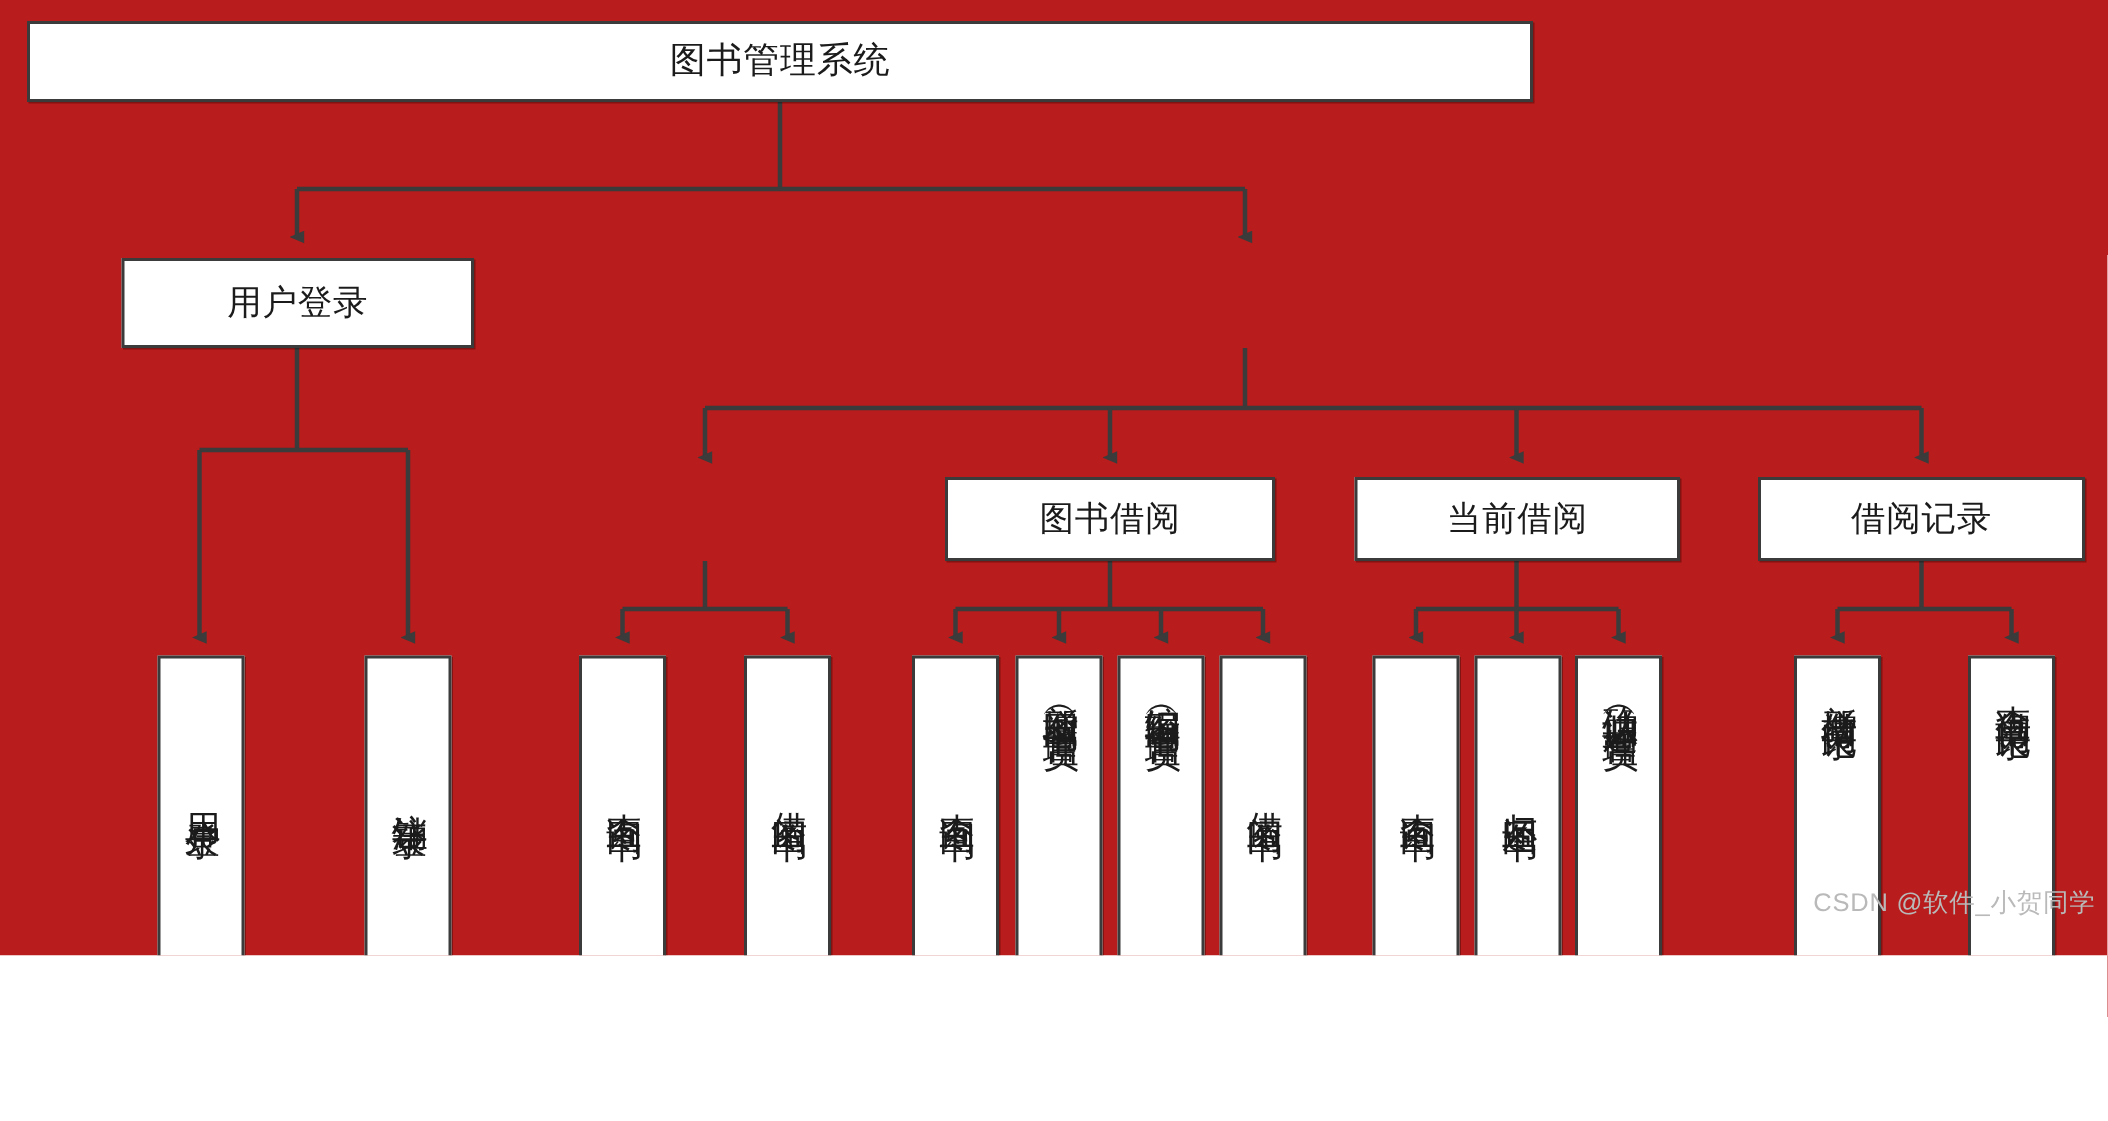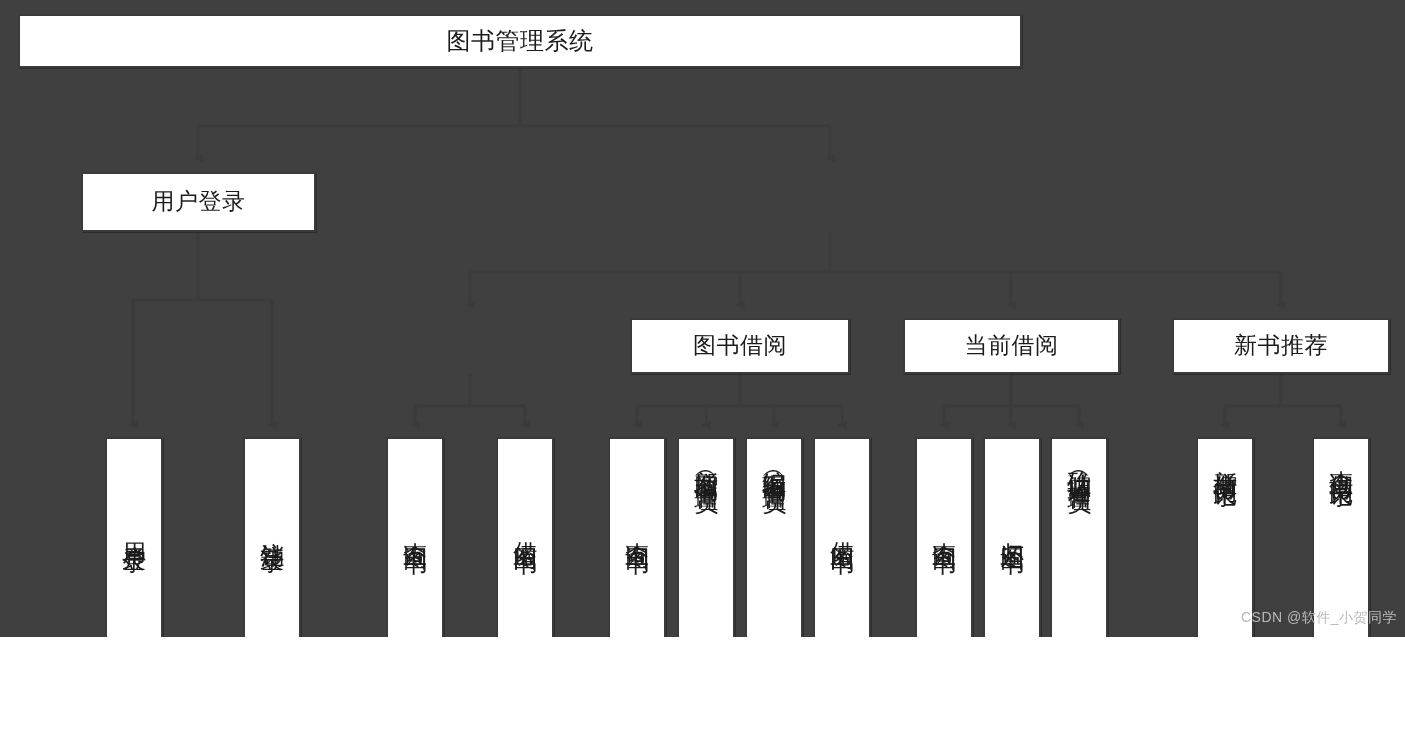--- a/index.html
+++ b/index.html
@@ -7,21 +7,21 @@
     padding: 0;
     background: #ffffff;
   }
   body {
     font-family: "Liberation Sans", "DejaVu Sans", sans-serif;
   }
   #canvas {
     position: relative;
     width: 1405px;
     height: 637px;
-    background: #404040;
+    background: #b91c1c;
     overflow: hidden;
   }
   svg.connectors {
     position: absolute;
     left: 0;
     top: 0;
     width: 1405px;
     height: 747px;
     pointer-events: none;
   }
@@ -64,22 +64,22 @@
   }
   .node.vertical.mid .label {
     padding-top: 78px;
   }
   .node.vertical.tall .label {
     padding-top: 6px;
   }
   .watermark {
     position: absolute;
     right: 8px;
-    bottom: 10px;
-    font-size: 14px;
+    bottom: 24px;
+    font-size: 17px;
     color: #b9b9b9;
     letter-spacing: 0.5px;
     white-space: nowrap;
   }
 </style>
 </head>
 <body>
 
 <div id="canvas">
 
@@ -145,21 +145,21 @@
 
   <div class="node horizontal" style="left:630px; top:318px; width:220px; height:56px;">
     <span class="label">图书借阅</span>
   </div>
 
   <div class="node horizontal" style="left:903px; top:318px; width:217px; height:56px;">
     <span class="label">当前借阅</span>
   </div>
 
   <div class="node horizontal" style="left:1172px; top:318px; width:218px; height:56px;">
-    <span class="label">新书推荐</span>
+    <span class="label">借阅记录</span>
   </div>
 
   <div class="node vertical mid" style="left:105px; top:437px; width:58px; height:296px;">
     <span class="label">用户登录</span>
   </div>
 
   <div class="node vertical mid" style="left:243px; top:437px; width:58px; height:296px;">
     <span class="label">注销登录</span>
   </div>
 

